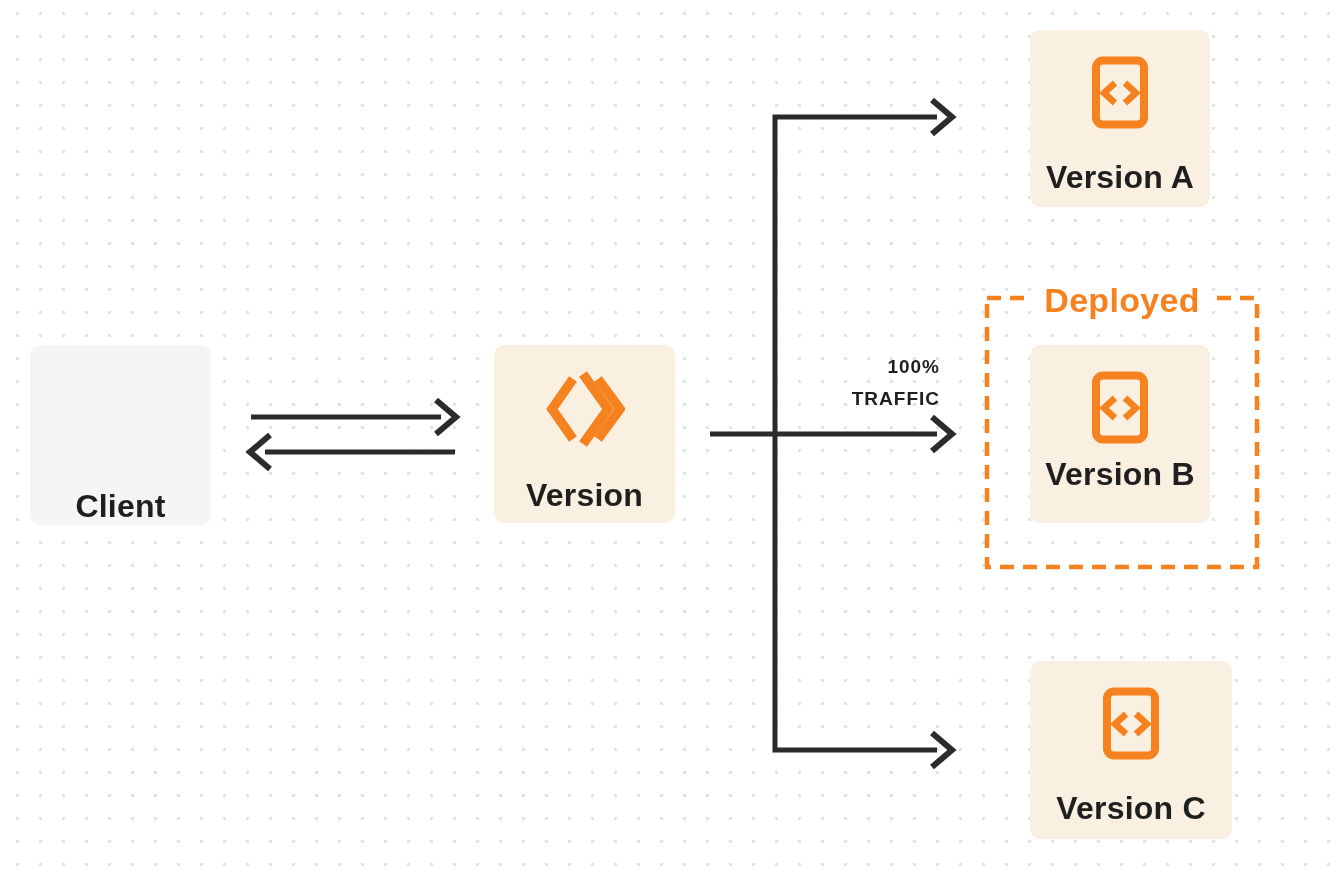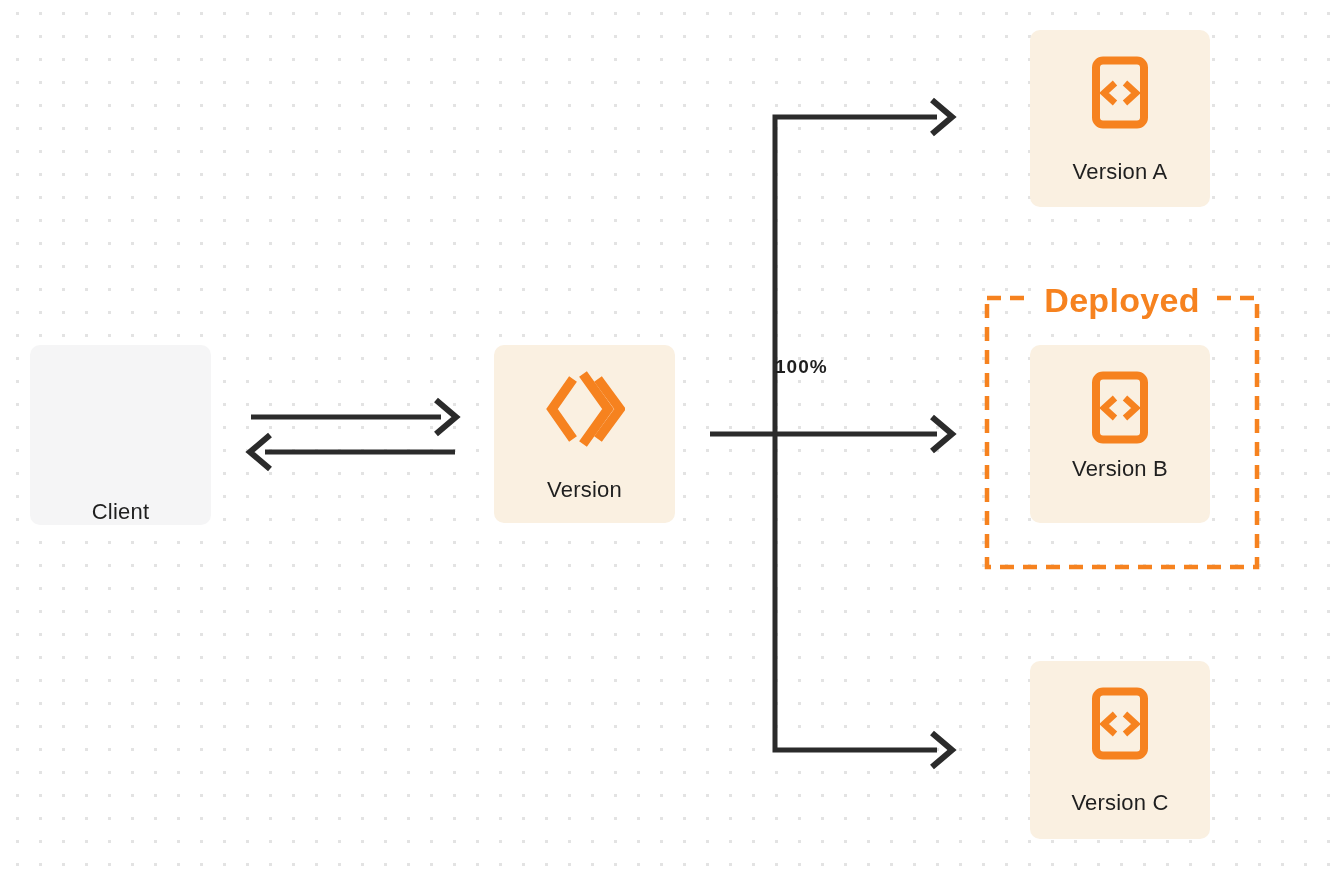--- a/index.html
+++ b/index.html
@@ -34,31 +34,31 @@
     border-radius:10px;
     display:flex;
     flex-direction:column;
     align-items:center;
   }
   .node.gray{background:var(--node-gray);}
   .node.cream{background:var(--node-cream);}
   .node.center-label{justify-content:flex-end;}
   .node.icon-label{justify-content:flex-start;padding-top:26px;gap:30px;}
   .node-label{
-    font-size:22px;
-    font-weight:400;
+    font-size:32px;
+    font-weight:700;
     color:var(--text-dark);
     letter-spacing:.2px;
     white-space:nowrap;
   }
   .icon{display:block;line-height:0;}
   .traffic-label{
     position:absolute;
     left:775px;top:351px;width:165px;
-    text-align:left;
+    text-align:right;
     font-weight:700;
     color:var(--text-dark);
   }
   .traffic-line{display:block;font-size:19px;line-height:32px;letter-spacing:1px;}
   .deployed-label{
     position:absolute;
     left:986px;top:285px;width:272px;
     text-align:center;
     line-height:30px;
   }
@@ -139,34 +139,35 @@
         <rect x="5" y="4.5" width="48" height="64" rx="7" stroke="#f6821f" stroke-width="8"></rect>
         <g stroke="#f6821f" stroke-width="6.5" stroke-linecap="butt" stroke-linejoin="miter">
           <path d="M 24 27 L 13 37 L 24 47"></path>
           <path d="M 34 27 L 45 37 L 34 47"></path>
         </g>
       </svg>
     </span>
     <span class="node-label">Version B</span>
   </div>
 
-  <div class="node cream icon-label" style="left:1030px;top:661px;width:180px;height:178px;">
+  <div class="node cream icon-label" style="left:1030px;top:661px;width:202px;height:178px;">
     <span class="icon">
       <svg width="58" height="73" viewBox="0 0 58 73" fill="none">
         <rect x="5" y="4.5" width="48" height="64" rx="7" stroke="#f6821f" stroke-width="8"></rect>
         <g stroke="#f6821f" stroke-width="6.5" stroke-linecap="butt" stroke-linejoin="miter">
           <path d="M 24 27 L 13 37 L 24 47"></path>
           <path d="M 34 27 L 45 37 L 34 47"></path>
         </g>
       </svg>
     </span>
     <span class="node-label">Version C</span>
   </div>
 
   <div class="traffic-label">
     <span class="traffic-line">100%</span>
+    <span class="traffic-line">TRAFFIC</span>
   </div>
 
   <div class="deployed-label">
     <span>Deployed</span>
   </div>
 
 </div>
 
 </body></html>

